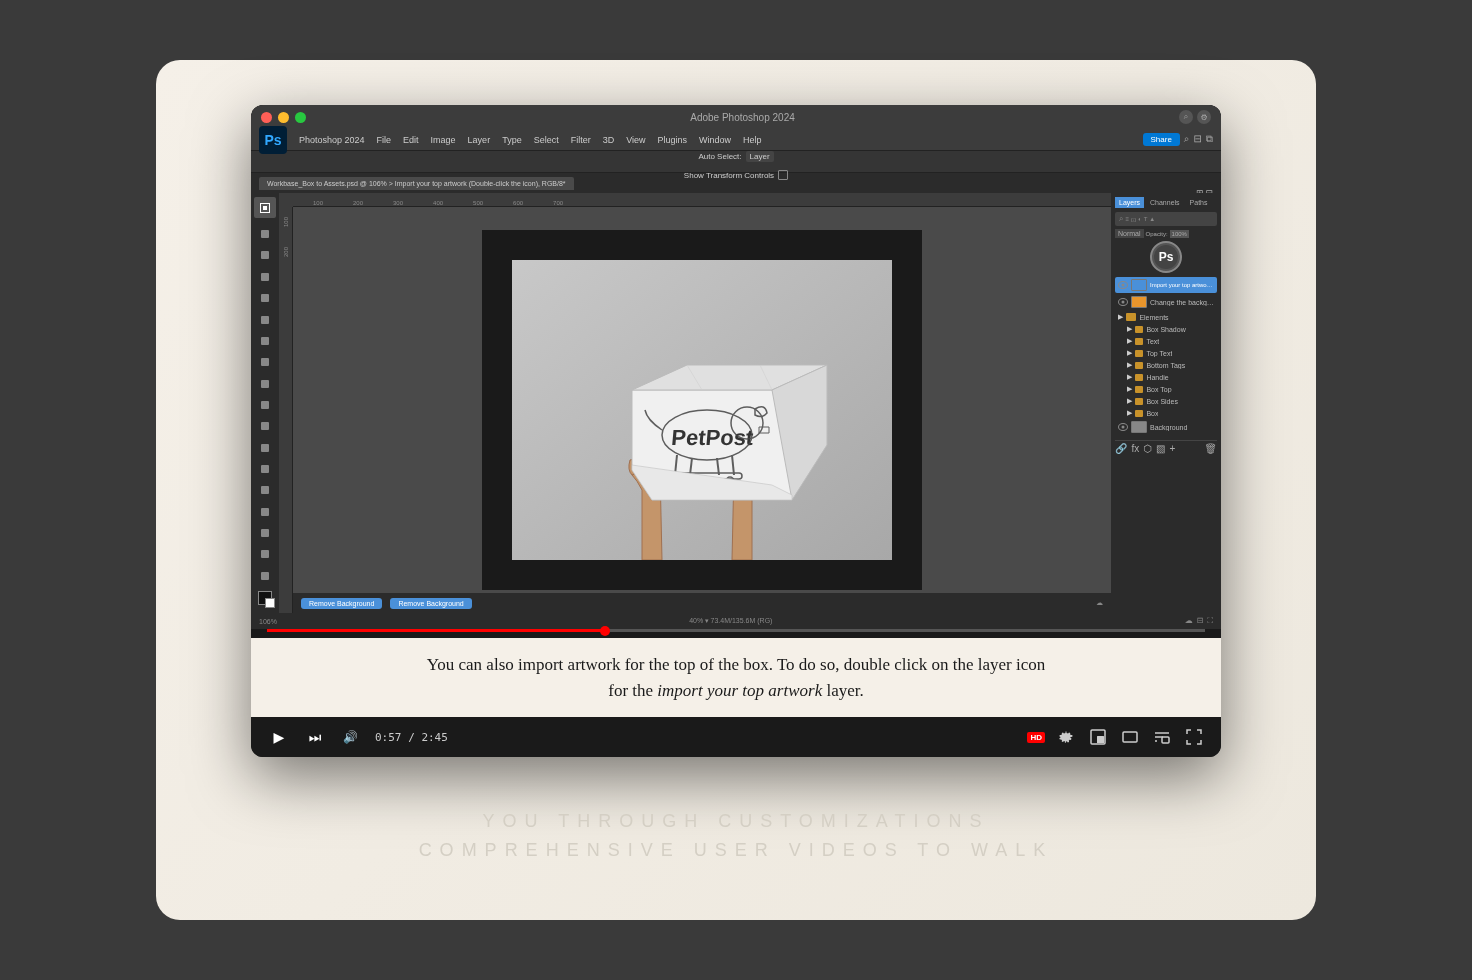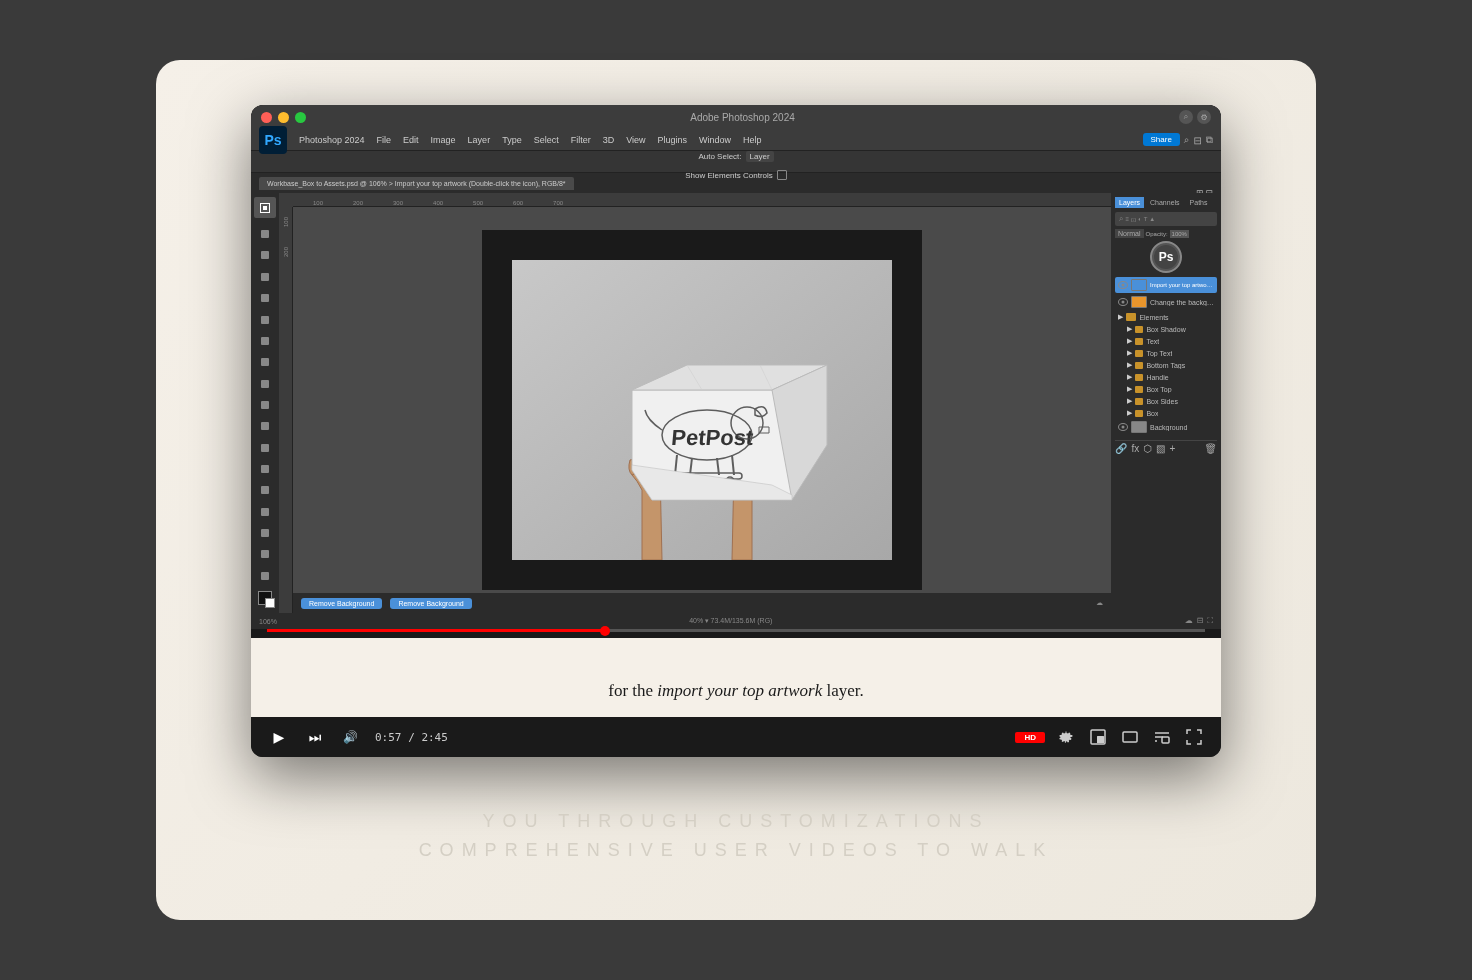--- a/index.html
+++ b/index.html
@@ -305,21 +305,21 @@
       display: flex;
       align-items: center;
       gap: 10px;
     }
 
     .hd-badge {
       background: #ff0000;
       color: #fff;
       font-size: 8px;
       font-weight: bold;
-      padding: 1px 9px;
+      padding: 1px 3px;
       border-radius: 2px;
     }
 
     .ctrl-icon {
       color: #ccc;
       font-size: 14px;
       cursor: pointer;
       width: 22px;
       height: 22px;
       display: flex;
@@ -364,21 +364,21 @@
       font-size: 8px;
       padding: 2px 8px;
       border-radius: 2px 2px 0 0;
       cursor: pointer;
     }
 
     .ps-top-right {
       margin-left: auto;
       display: flex;
       gap: 4px;
-      align-items: flex-end;
+      align-items: flex-start;
     }
 
     .ps-top-btn {
       background: #0078d4;
       color: #fff;
       font-size: 8px;
       padding: 2px 8px;
       border-radius: 3px;
       cursor: pointer;
     }
@@ -495,21 +495,21 @@
           <span style="color:#aaa;font-size:10px;cursor:pointer;">⧉</span>
         </div>
       </div>
 
       <div class="ps-options-bar">
         <div style="display:flex;gap:4px;align-items:center;">
           <span style="color:#ccc;font-size:8px;">Auto Select:</span>
           <span style="background:#444;color:#ccc;font-size:8px;padding:1px 4px;border-radius:2px;cursor:pointer;">Layer</span>
         </div>
         <div style="display:flex;gap:4px;align-items:center;">
-          <span style="color:#ccc;font-size:8px;">Show Elements Controls</span>
+          <span style="color:#ccc;font-size:8px;">Show Transform Controls</span>
           <span style="width:10px;height:10px;border:1px solid #888;display:inline-block;border-radius:1px;"></span>
         </div>
         <div style="display:flex;gap:2px;margin-left:auto;">
           <span style="color:#aaa;font-size:9px;">⊞</span>
           <span style="color:#aaa;font-size:9px;">⊟</span>
         </div>
       </div>
 
       <div style="background:#2b2b2b;height:20px;display:flex;align-items:center;padding:0 8px;">
         <div class="ps-tab">
@@ -801,21 +801,21 @@
     </div>
 
     <div class="progress-bar-container">
       <div class="progress-fill"></div>
 
       <div style="position:absolute;left:36%;top:50%;transform:translate(-50%,-50%);width:10px;height:10px;background:#ff0000;border-radius:50%;"></div>
     </div>
 
     <div class="subtitle-area">
       <p class="subtitle-text">
-        <br>
+        <span>You can also import artwork for the top of the box. To do so, double click on the layer icon</span><br>
         <span>for the </span><span class="subtitle-italic">import your top artwork</span><span> layer.</span>
       </p>
     </div>
 
     <div class="video-controls">
       <div class="ctrl-btn">
         <span>▶</span>
       </div>
       <div class="ctrl-btn">
         <span>⏭</span>

